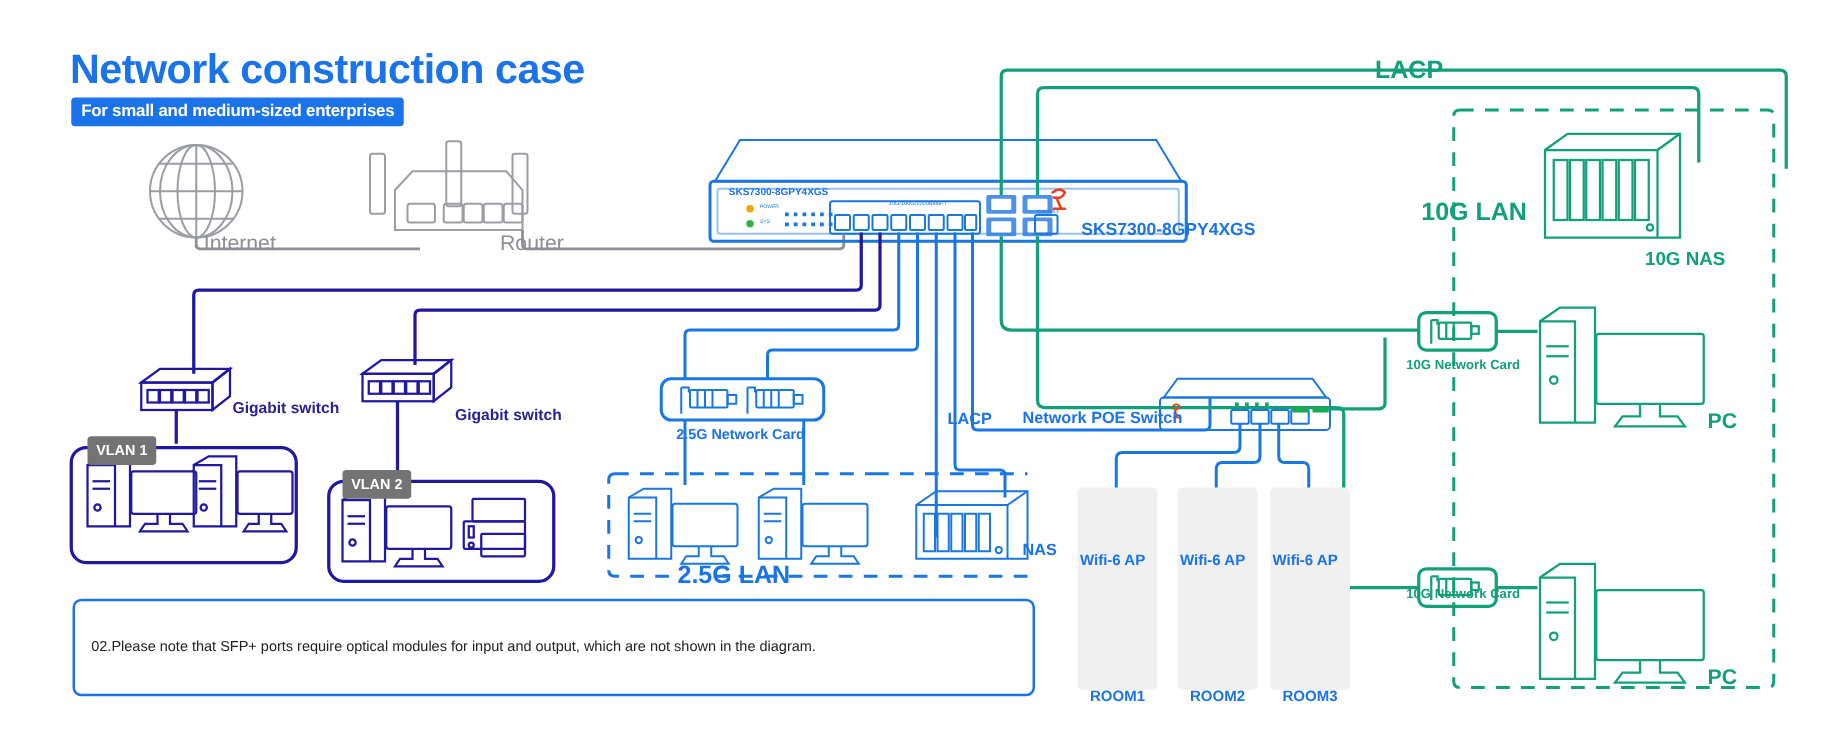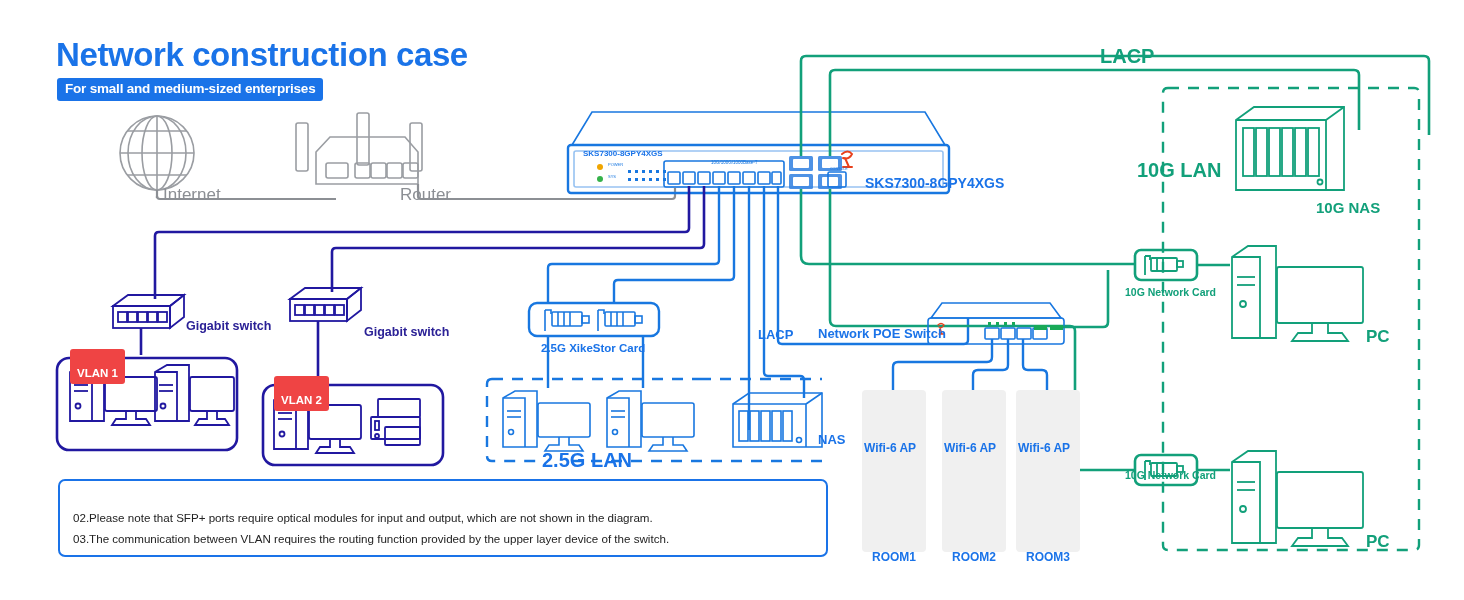--- a/index.html
+++ b/index.html
@@ -14,22 +14,22 @@
   .t-sub{background:#1a73e8;color:#fff;font-size:13.5px;font-weight:bold;
          padding:4px 8px 5px 8px;border-radius:3px;letter-spacing:-.2px;}
   .t-blue{color:#1a73e8;font-size:12px;font-weight:bold;}
   .t-blue-lg{color:#1a73e8;font-size:20px;font-weight:bold;}
   .t-blue-md{color:#1a73e8;font-size:13px;font-weight:bold;}
   .t-green{color:#12a07a;font-size:12px;font-weight:bold;}
   .t-green-lg{color:#12a07a;font-size:20px;font-weight:bold;}
   .t-green-md{color:#12a07a;font-size:15px;font-weight:bold;}
   .t-gray{color:#8c8f94;font-size:17px;}
   .t-navy{color:#2b2196;font-size:12.5px;font-weight:bold;}
-  .vlan-badge{background:#ef4444;color:#fff;font-size:11.5px;font-weight:bold;
-              padding:19px 7px 4px 7px;border-radius:3px;}
+  .vlan-badge{background:#737373;color:#fff;font-size:11.5px;font-weight:bold;
+              padding:7px 7px 4px 7px;border-radius:3px;}
   .tips-tab{position:absolute;background:#1a73e8;color:#fff;font-size:19px;
             font-weight:bold;padding:7px 22px 8px 22px;border-radius:6px 6px 0 0;}
   .tips-box{position:absolute;border:2px solid #1a73e8;border-radius:7px;
             background:#fff;}
   .tips-line{position:absolute;color:#222;font-size:11.6px;white-space:nowrap;}
   .room-pad{position:absolute;background:#f0f0f0;border-radius:4px;}
   .sw-name{color:#1a73e8;font-size:8px;font-weight:bold;}
 </style>
 </head>
 <body>
@@ -411,21 +411,21 @@
 <div class="lbl" style="left:608px;top:163px;font-size:4px;color:#1877e0;">POWER</div>
 <div class="lbl" style="left:608px;top:175px;font-size:4px;color:#1877e0;">SYS</div>
 <div class="lbl" style="left:830px;top:168px;font-size:3.6px;color:#1877e0;">CONSOLE</div>
 <div class="lbl t-blue-md" style="left:865px;top:176px;font-size:14px;">SKS7300-8GPY4XGS</div>
 
 <div class="lbl t-navy" style="left:186px;top:320px;">Gigabit switch</div>
 <div class="lbl t-navy" style="left:364px;top:326px;">Gigabit switch</div>
 <div class="lbl vlan-badge" style="left:70px;top:349px;">VLAN 1</div>
 <div class="lbl vlan-badge" style="left:274px;top:376px;">VLAN 2</div>
 
-<div class="lbl t-blue" style="left:541px;top:343px;font-size:11.5px;">2.5G XikeStor Card</div>
+<div class="lbl t-blue" style="left:541px;top:343px;font-size:11.5px;">2.5G Network Card</div>
 <div class="lbl t-blue-lg" style="left:542px;top:450px;">2.5G LAN</div>
 <div class="lbl t-blue-md" style="left:758px;top:328px;">LACP</div>
 <div class="lbl t-blue-md" style="left:818px;top:433px;">NAS</div>
 
 <div class="lbl t-blue-md" style="left:818px;top:327px;">Network POE Switch</div>
 
 <div class="room-pad" style="left:862px;top:390px;width:64px;height:162px;"></div>
 <div class="room-pad" style="left:942px;top:390px;width:64px;height:162px;"></div>
 <div class="room-pad" style="left:1016px;top:390px;width:64px;height:162px;"></div>
 
@@ -439,15 +439,14 @@
 <div class="lbl t-green-lg" style="left:1100px;top:46px;">LACP</div>
 <div class="lbl t-green-lg" style="left:1100px;top:160px;margin-left:37px;">10G LAN</div>
 <div class="lbl t-green-md" style="left:1316px;top:200px;">10G NAS</div>
 <div class="lbl t-green" style="left:1125px;top:287px;font-size:10.5px;">10G Network Card</div>
 <div class="lbl t-green" style="left:1125px;top:469px;font-size:10.5px;top:470px;">10G Network Card</div>
 <div class="lbl t-green-md" style="left:1366px;top:328px;font-size:17px;">PC</div>
 <div class="lbl t-green-md" style="left:1366px;top:533px;font-size:17px;">PC</div>
 
 <div class="tips-box" style="left:58px;top:479px;width:766px;height:74px;"></div>
 <div class="tips-line" style="left:73px;top:511px;">02.Please note that SFP+ ports require optical modules for input and output, which are not shown in the diagram.</div>
-<div class="tips-line" style="left:73px;top:532px;">03.The communication between VLAN requires the routing function provided by the upper layer device of the switch.</div>
 
 </div>
 
 </body></html>

